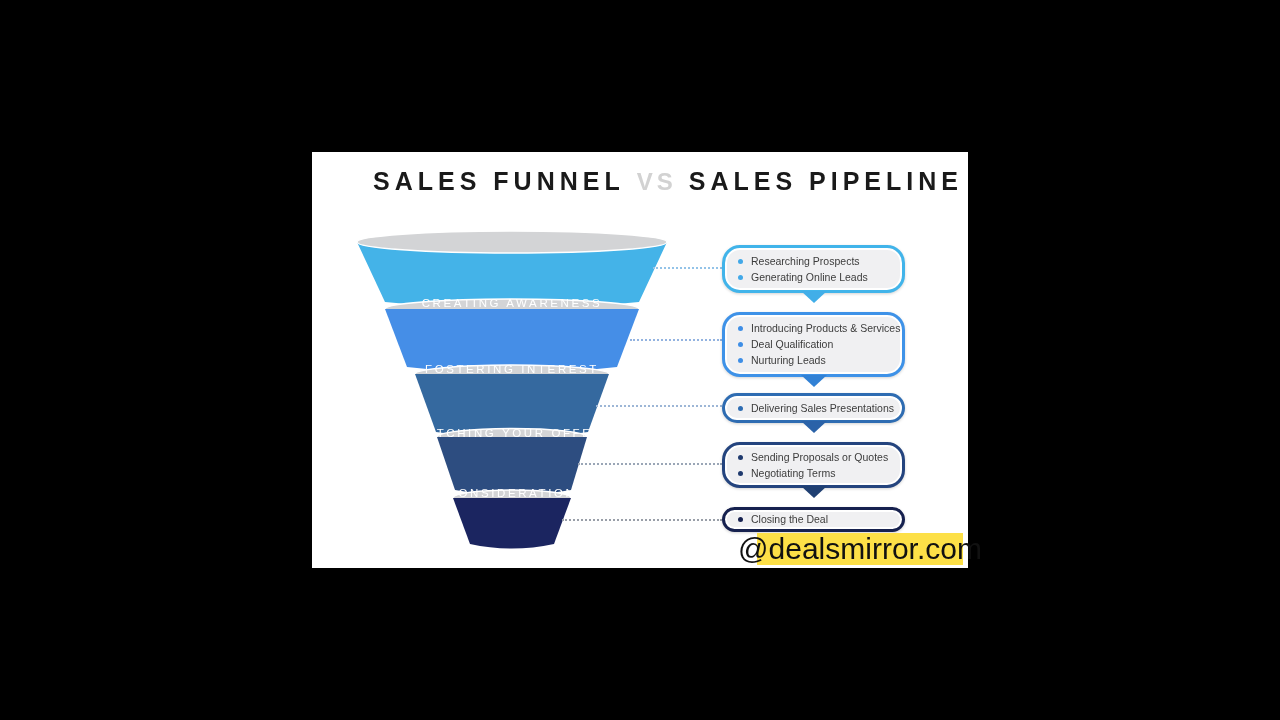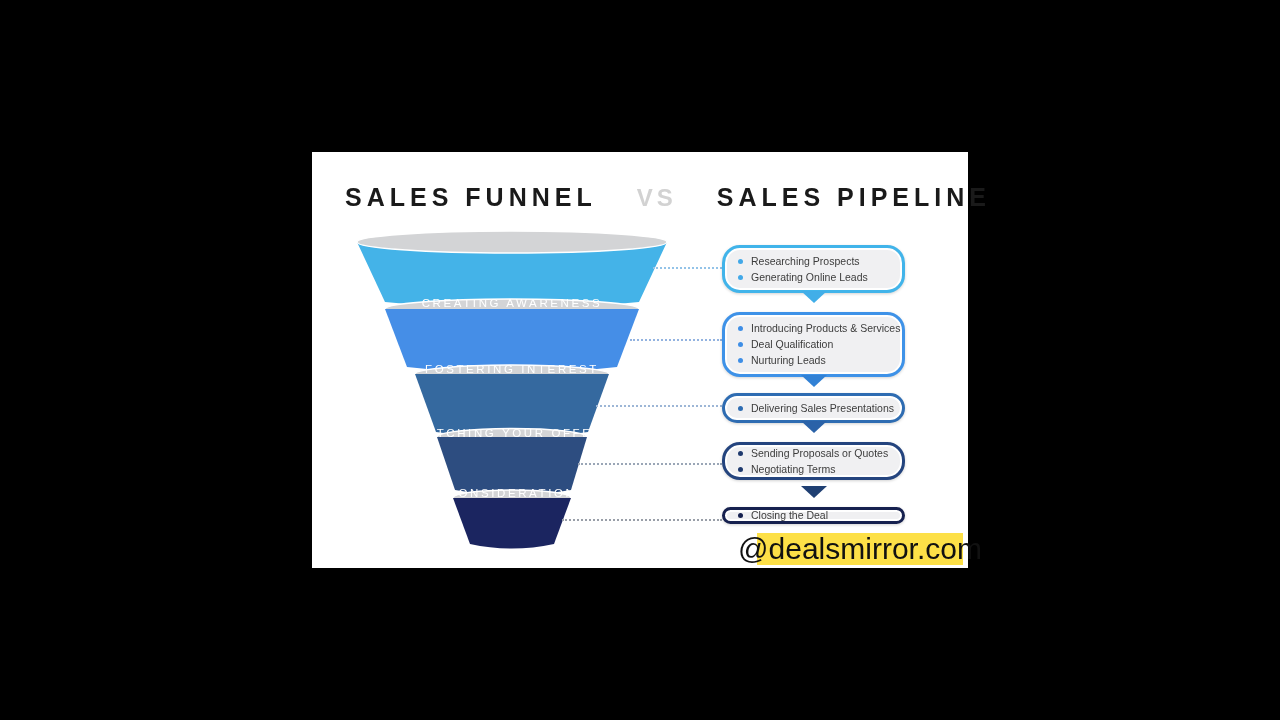--- a/index.html
+++ b/index.html
@@ -1,21 +1,21 @@
 <!DOCTYPE html>
 <html><head>
 <meta charset="utf-8">
 <style>
   html,body{margin:0;padding:0;background:#000;width:1280px;height:720px;overflow:hidden;
     font-family:"Liberation Sans",sans-serif;}
   .stage-canvas{position:absolute;left:312px;top:152px;width:656px;height:416px;background:#ffffff;}
 
   
-  .title-row{position:absolute;top:31px;left:356px;transform:translateX(-50%);
-    display:flex;gap:40px;align-items:baseline;white-space:nowrap;}
+  .title-row{position:absolute;top:15px;left:356px;transform:translateX(-50%);
+    display:flex;gap:12px;align-items:baseline;white-space:nowrap;}
   .title-part{font-weight:700;font-size:25px;letter-spacing:5px;color:#1a1a1a;}
   .title-vs{font-weight:700;font-size:24px;letter-spacing:4px;color:#d2d2d2;}
 
   
   .funnel-svg{position:absolute;left:0;top:0;}
   .funnel-label{position:absolute;left:0;width:400px;text-align:center;color:#ffffff;
     font-size:11.5px;letter-spacing:2.6px;font-weight:400;margin-top:24px;}
   .fl1{top:121px}.fl2{top:187px}.fl3{top:251px}.fl4{top:311px}.fl5{top:371px}
 
   
@@ -30,22 +30,22 @@
   .pbox{position:absolute;left:410px;width:183px;box-sizing:border-box;background:#f0f0f2;
     border-radius:18px;border:3px solid #333;
     box-shadow:inset 0 0 0 2px #ffffff,0 1px 3px rgba(0,0,0,.18);
     display:flex;flex-direction:column;justify-content:center;padding-left:13px;gap:3px;}
   .pbox-row{display:flex;align-items:center;}
   .bullet{width:5px;height:5px;border-radius:50%;margin-right:8px;flex:0 0 auto;}
   .pbox-text{font-size:10.5px;color:#3c3c3c;line-height:13px;}
   .b1{top:93px;height:48px;border-color:#41b4ea;}  .b1 .bullet{background:#41a8e8;}
   .b2{top:160px;height:65px;border-color:#3e92e8;text-align:right;} .b2 .bullet{background:#3e8ee6;}
   .b3{top:241px;height:30px;border-color:#2e6cb2;} .b3 .bullet{background:#2e6cb2;}
-  .b4{top:290px;height:38px;border-color:#24447e;} .b4 .bullet{background:#1f3a6e;}
-  .b5{top:355px;height:17px;border-color:#16214f;} .b5 .bullet{background:#16214f;}
+  .b4{top:290px;height:46px;border-color:#24447e;} .b4 .bullet{background:#1f3a6e;}
+  .b5{top:355px;height:25px;border-color:#16214f;} .b5 .bullet{background:#16214f;}
 
   
   .box-arrow{position:absolute;width:0;height:0;border-left:13px solid transparent;
     border-right:13px solid transparent;border-top:12px solid #333;left:489px;}
   .a1{top:139px;border-top-color:#41aee8;}
   .a2{top:223px;border-top-color:#3181d5;}
   .a3{top:269px;border-top-color:#2a62a8;}
   .a4{top:334px;border-top-color:#1f3f72;}
 
   

